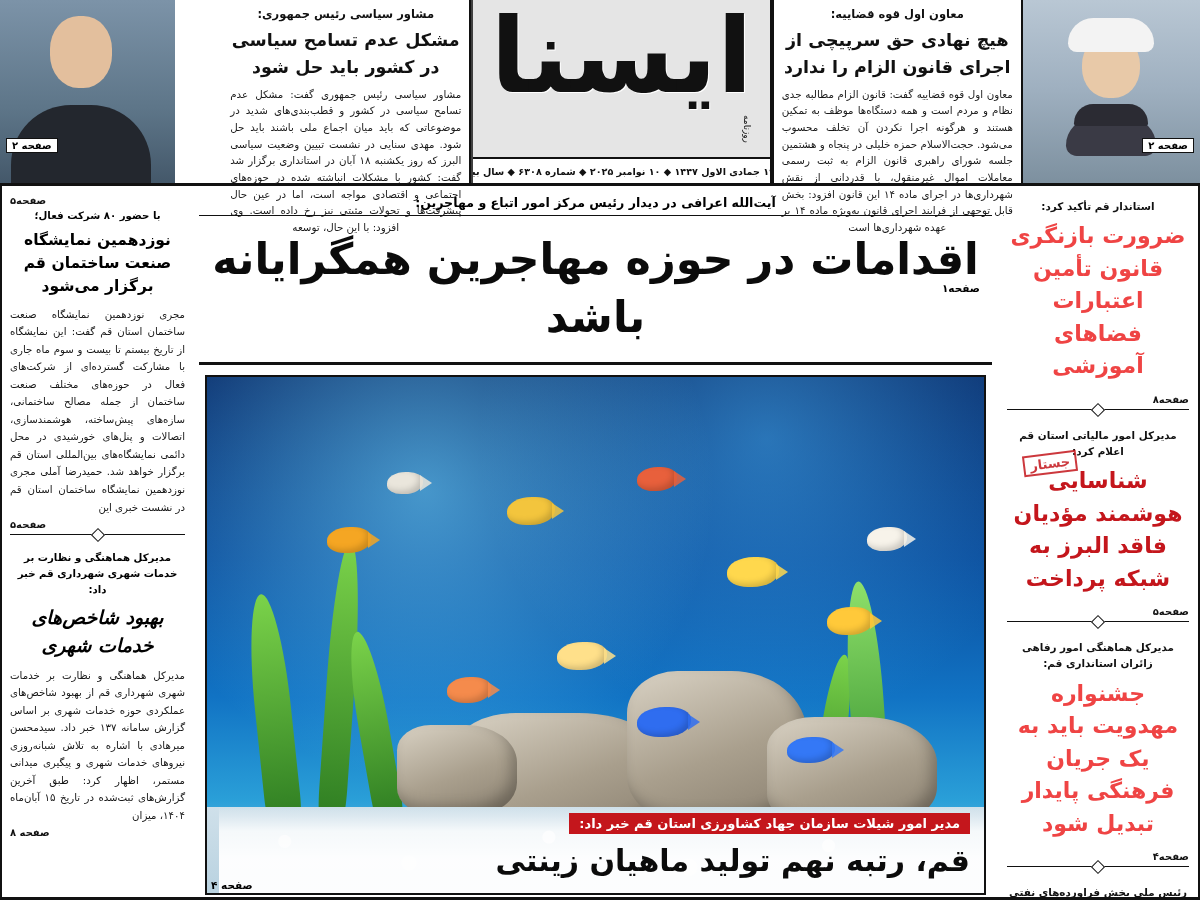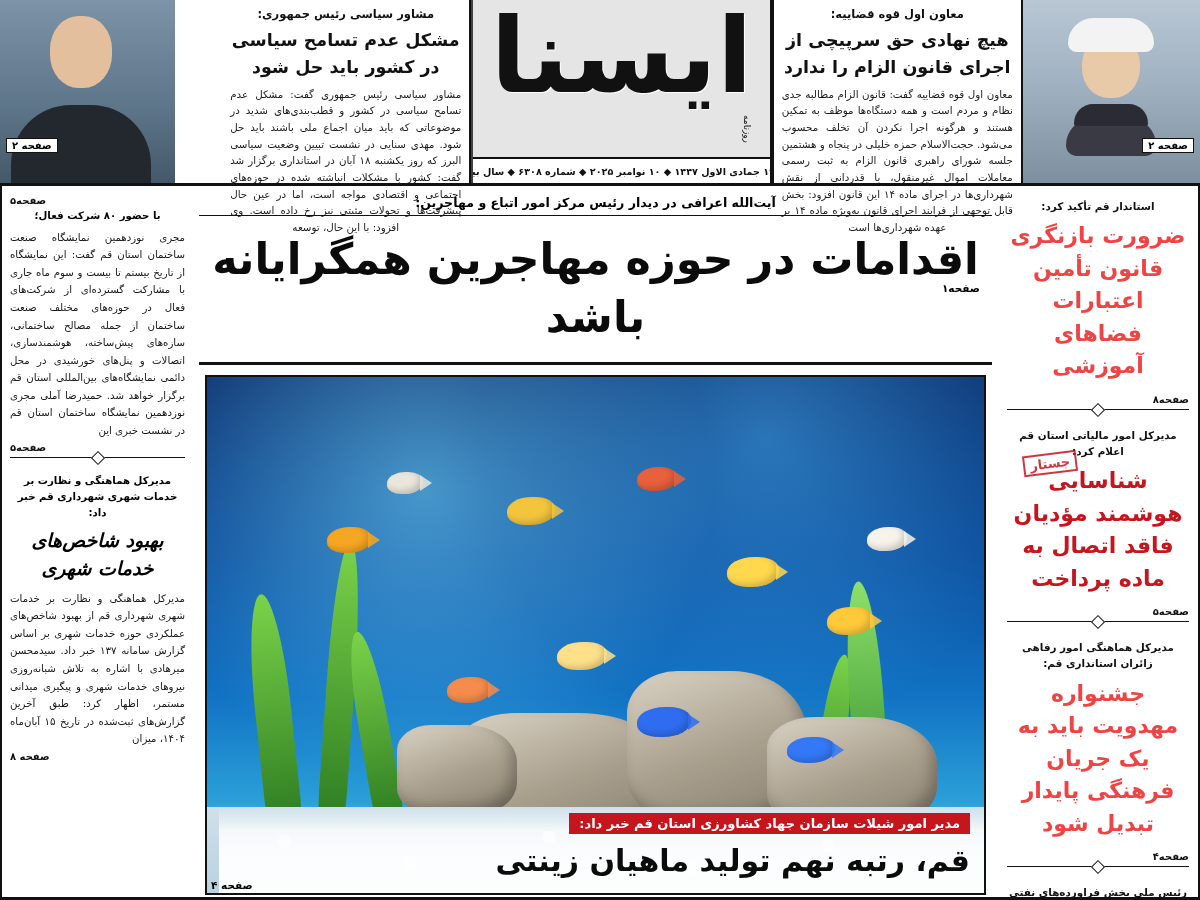--- a/index.html
+++ b/index.html
@@ -437,21 +437,21 @@
       <div>
         <div class="side-kicker">استاندار قم تأکید کرد:</div>
         <div class="side-head">ضرورت بازنگری قانون تأمین اعتبارات فضاهای آموزشی</div>
         <div class="pagemark">صفحه۸</div>
       </div>
       <div class="hr-diamond"></div>
 
       <div style="position:relative;">
         <div class="side-kicker">مدیرکل امور مالیاتی استان قم اعلام کرد:</div>
         <span class="stamp" style="top:26px; left:16px;">جستار</span>
-        <div class="side-head red">شناسایی هوشمند مؤدیان فاقد اتصال به ماده پرداخت</div>
+        <div class="side-head red">شناسایی هوشمند مؤدیان فاقد البرز به شبکه پرداخت</div>
         <div class="pagemark">صفحه۵</div>
       </div>
       <div class="hr-diamond"></div>
 
       <div>
         <div class="side-kicker">مدیرکل هماهنگی امور رفاهی زائران استانداری قم:</div>
         <div class="side-head">جشنواره مهدویت باید به یک جریان فرهنگی پایدار تبدیل شود</div>
         <div class="pagemark">صفحه۴</div>
       </div>
       <div class="hr-diamond"></div>
@@ -500,20 +500,21 @@
         </div>
       </div>
 
       <div class="footer-marks" style="left:18px;">صفحه ۴</div>
       <div class="footer-marks" style="right:18px; top:96px; bottom:auto;">صفحه۱</div>
     </div>
 
     <div class="col-left">
       <div class="pagemark" style="text-align:left;">صفحه۵</div>
       <div class="lead-kicker">با حضور ۸۰ شرکت فعال؛</div>
+      <div class="lead-head">نوزدهمین نمایشگاه صنعت ساختمان قم برگزار می‌شود</div>
       <div class="lead-body">مجری نوزدهمین نمایشگاه صنعت ساختمان استان قم گفت: این نمایشگاه از تاریخ بیستم تا بیست و سوم ماه جاری با مشارکت گسترده‌ای از شرکت‌های فعال در حوزه‌های مختلف صنعت ساختمان از جمله مصالح ساختمانی، سازه‌های پیش‌ساخته، هوشمندسازی، اتصالات و پنل‌های خورشیدی در محل دائمی نمایشگاه‌های بین‌المللی استان قم برگزار خواهد شد. حمیدرضا آملی مجری نوزدهمین نمایشگاه ساختمان استان قم در نشست خبری این</div>
       <div class="pagemark" style="text-align:left;">صفحه۵</div>
       <div class="hr-diamond"></div>
       <div class="lead-kicker">مدیرکل هماهنگی و نظارت بر خدمات شهری شهرداری قم خبر داد:</div>
       <div class="lead-head" style="font-size:19px;font-style:italic;">بهبود شاخص‌های خدمات شهری</div>
       <div class="lead-body">مدیرکل هماهنگی و نظارت بر خدمات شهری شهرداری قم از بهبود شاخص‌های عملکردی حوزه خدمات شهری بر اساس گزارش سامانه ۱۳۷ خبر داد. سیدمحسن میرهادی با اشاره به تلاش شبانه‌روزی نیروهای خدمات شهری و پیگیری میدانی مستمر، اظهار کرد: طبق آخرین گزارش‌های ثبت‌شده در تاریخ ۱۵ آبان‌ماه ۱۴۰۴، میزان</div>
       <div class="pagemark" style="text-align:left;">صفحه ۸</div>
     </div>
 
   </div>

